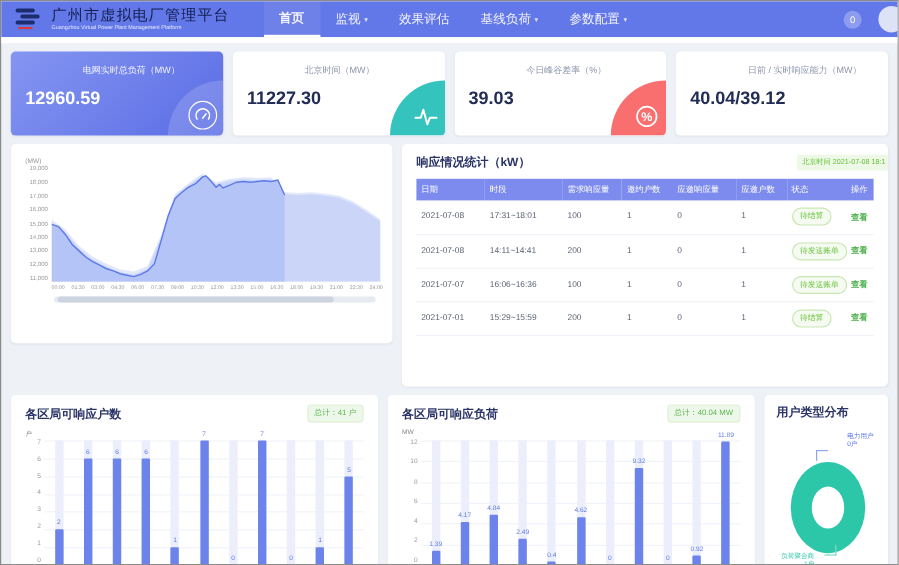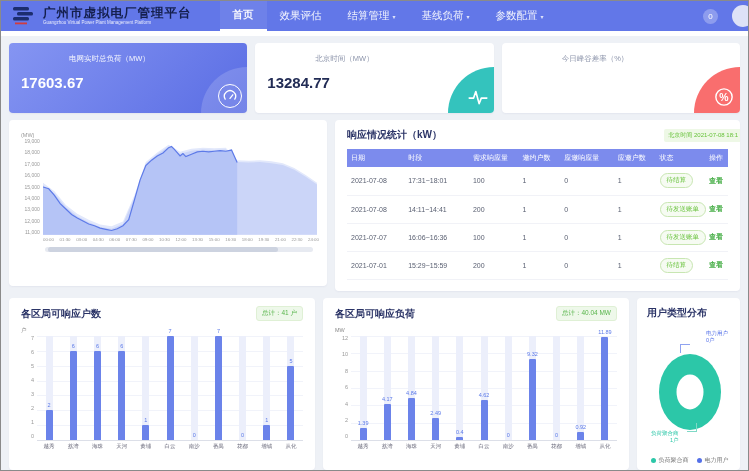--- a/index.html
+++ b/index.html
@@ -3,21 +3,21 @@
 <meta charset="utf-8">
 <style>
   * { box-sizing: border-box; margin: 0; padding: 0; }
   body { font-family: "Liberation Sans", "DejaVu Sans", sans-serif; background: #fff; }
   .screen { position: relative; width: 749px; height: 471px; border: 1px solid #8a8a8a; background: #eef1f6; overflow: hidden; }
 
   
   .topbar { height: 30px; background: #6277e8; display: flex; align-items: center; padding: 0 10px; }
   .logo { width: 26px; height: 20px; flex: none; }
   .titlebox { margin-left: 6px; line-height: 1; }
-  .app-title { font-size: 12.5px; font-weight: bold; color: #141f4e; letter-spacing: 1px; }
+  .app-title { font-size: 12.5px; font-weight: normal; color: #141f4e; letter-spacing: 1px; }
   .app-sub { font-size: 4.5px; color: rgba(255,255,255,.85); margin-top: 2px; }
   .nav { display: flex; margin-left: 28px; height: 30px; }
   .nav-item { color: rgba(255,255,255,.92); font-size: 10.5px; padding: 0 13px; height: 30px; display: flex; align-items: center; cursor: pointer; white-space: nowrap; }
   .nav-item.active { border-bottom: 2px solid #fff; background: rgba(255,255,255,.08); font-weight: bold; }
   .nav-caret { font-size: 6px; margin-left: 3px; opacity: .85; }
   .top-right { margin-left: auto; display: flex; align-items: center; }
   .notif { width: 15px; height: 15px; border-radius: 50%; background: rgba(255,255,255,.28); color: #fff; font-size: 8px; display: flex; align-items: center; justify-content: center; }
   .avatar { width: 22px; height: 22px; border-radius: 50%; background: #dde2f7; margin-left: 14px; margin-right: -16px; }
   .subbar { height: 5px; background: #fff; }
 
@@ -50,21 +50,21 @@
   .legend-dot { width: 5px; height: 5px; border-radius: 50%; margin-right: 3px; }
   .chart-unit { font-size: 5.5px; color: #999; margin: 4px 0 1px 2px; }
   .chart-flex { display: flex; }
   .ycol { width: 24px; height: 96px; display: flex; flex-direction: column; justify-content: space-between; align-items: flex-end; padding-right: 3px; }
   .ycol span { font-size: 5px; color: #999; line-height: 1; }
   .xrow { display: flex; justify-content: space-between; margin-left: 24px; margin-top: 2px; width: 276px; }
   .xrow span { font-size: 4.4px; color: #999; }
   .scrollbar { margin: 5px 4px 0 26px; height: 5px; border-radius: 3px; background: #e7eaf1; position: relative; }
   .scroll-thumb { position: absolute; left: 1%; top: 0; height: 5px; width: 86%; border-radius: 3px; background: #cdd3e0; }
 
-  .table-panel { flex: 1; height: 171px; padding: 8px 12px; overflow: hidden; }
+  .table-panel { flex: 1; height: 202px; padding: 8px 12px; overflow: hidden; }
   .time-badge { font-size: 6px; color: #67c23a; background: #eef8e6; padding: 2px 4px; border-radius: 2px; white-space: nowrap; margin-right: -14px; }
   table { width: 100%; border-collapse: collapse; margin-top: 7px; table-layout: fixed; }
   thead th { background: #7c8bed; color: #fff; font-weight: normal; font-size: 7px; text-align: left; padding: 4px 4px; white-space: nowrap; }
   tbody td { font-size: 7px; color: #5a6072; padding: 0 4px; height: 28px; border-bottom: 1px solid #f1f2f7; white-space: nowrap; }
   th:nth-child(1){width:15%} th:nth-child(2){width:17%} th:nth-child(3){width:13%} th:nth-child(4){width:11%}
   th:nth-child(5){width:14%} th:nth-child(6){width:11%} th:nth-child(7){width:13%} th:nth-child(8){width:6%}
   .pill { display: inline-block; font-size: 6.5px; color: #67c23a; border: 1px solid #c8e6b2; background: #f6fbf2; border-radius: 9px; padding: 2px 6px; }
   .view-link { color: #4db14d; font-weight: bold; cursor: pointer; }
 
   
@@ -114,25 +114,25 @@
     </div>
     <div class="titlebox">
       <div class="app-title">广州市虚拟电厂管理平台</div>
       <div class="app-sub">Guangzhou Virtual Power Plant Management Platform</div>
     </div>
     <nav class="nav" id="nav">
         <div class="nav-item active">
           <span>首页</span>
         </div>
         <div class="nav-item">
+          <span>监视</span>
+          <span class="nav-caret">▾</span>
+        </div>
+        <div class="nav-item">
           <span>效果评估</span>
-        </div>
-        <div class="nav-item">
-          <span>结算管理</span>
-          <span class="nav-caret">▾</span>
         </div>
         <div class="nav-item">
           <span>基线负荷</span>
           <span class="nav-caret">▾</span>
         </div>
         <div class="nav-item">
           <span>参数配置</span>
           <span class="nav-caret">▾</span>
         </div>
       </nav>
@@ -141,44 +141,49 @@
       <div class="avatar"></div>
     </div>
   </header>
   <div class="subbar"></div>
 
   <div class="content">
 
     <div class="kpi-row">
       <div class="kpi kpi-primary">
         <div class="kpi-label">电网实时总负荷（MW）</div>
-        <div class="kpi-value">17603.67</div>
+        <div class="kpi-value">12960.59</div>
         <div class="kpi-quarter q-light"></div>
         <div class="kpi-circle">
           <svg viewBox="0 0 20 20" width="16" height="16">
             <path d="M4 14 A7 7 0 1 1 16 14" fill="none" stroke="#fff" stroke-width="1.6" stroke-linecap="round"></path>
             <line x1="10" y1="13" x2="13.5" y2="8.5" stroke="#fff" stroke-width="1.6" stroke-linecap="round"></line>
           </svg>
         </div>
       </div>
       <div class="kpi">
         <div class="kpi-label">北京时间（MW）</div>
-        <div class="kpi-value">13284.77</div>
+        <div class="kpi-value">11227.30</div>
         <div class="kpi-quarter q-teal"></div>
         <svg class="kpi-glyph" viewBox="0 0 20 20">
           <polyline points="2,11 6,11 8,5 11,16 13,11 18,11" fill="none" stroke="#fff" stroke-width="1.5" stroke-linejoin="round" stroke-linecap="round"></polyline>
         </svg>
       </div>
       <div class="kpi">
         <div class="kpi-label">今日峰谷差率（%）</div>
+        <div class="kpi-value">39.03</div>
         <div class="kpi-quarter q-red"></div>
         <svg class="kpi-glyph" viewBox="0 0 20 20">
           <circle cx="10" cy="10" r="7.4" fill="none" stroke="#fff" stroke-width="1.3"></circle>
           <text x="10" y="13.4" font-size="9.5" fill="#fff" text-anchor="middle" font-weight="bold">%</text>
         </svg>
+      </div>
+      <div class="kpi">
+        <div class="kpi-label">日前 / 实时响应能力（MW）</div>
+        <div class="kpi-value">40.04/39.12</div>
       </div>
     </div>
 
     <div class="mid-row">
       <section class="panel load-panel">
         <div class="chart-unit">(MW)</div>
         <div class="chart-flex">
           <div class="ycol" id="loadYTicks">
               <span>19,000</span>
               <span>18,000</span>

